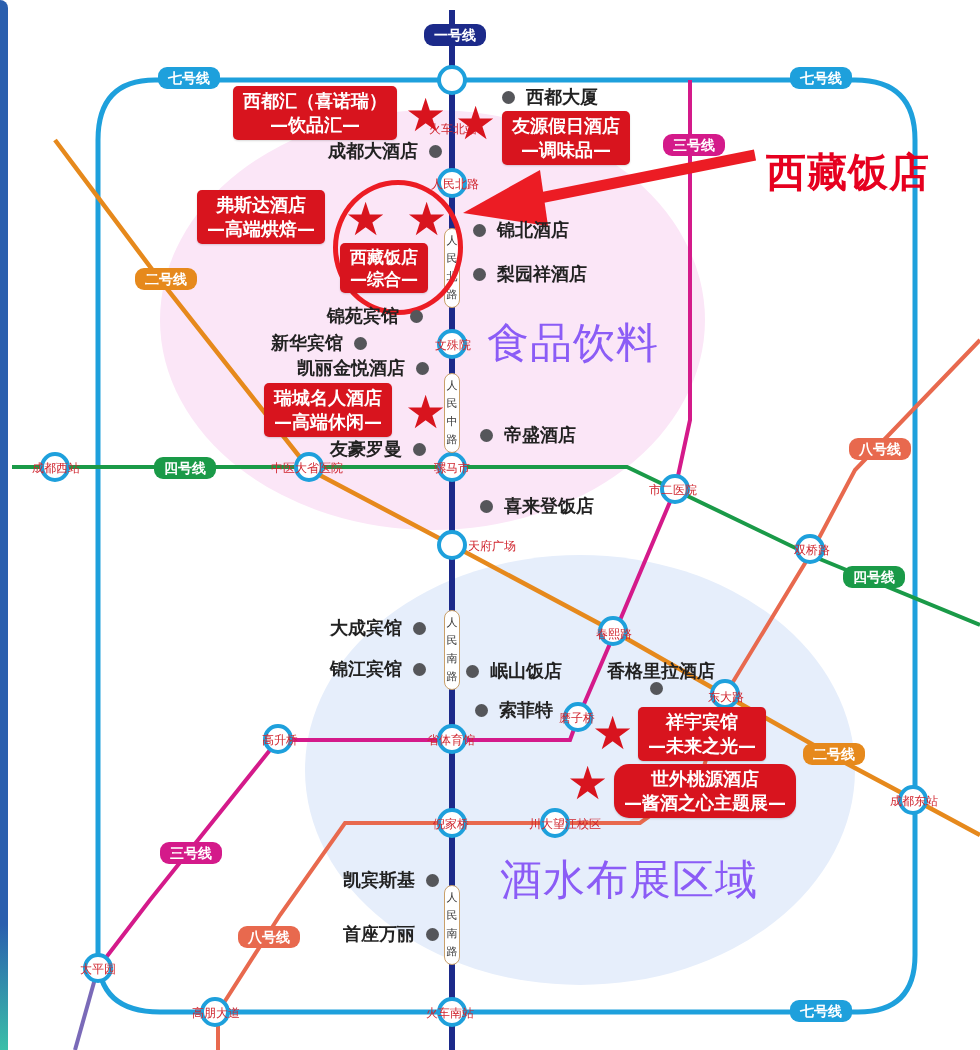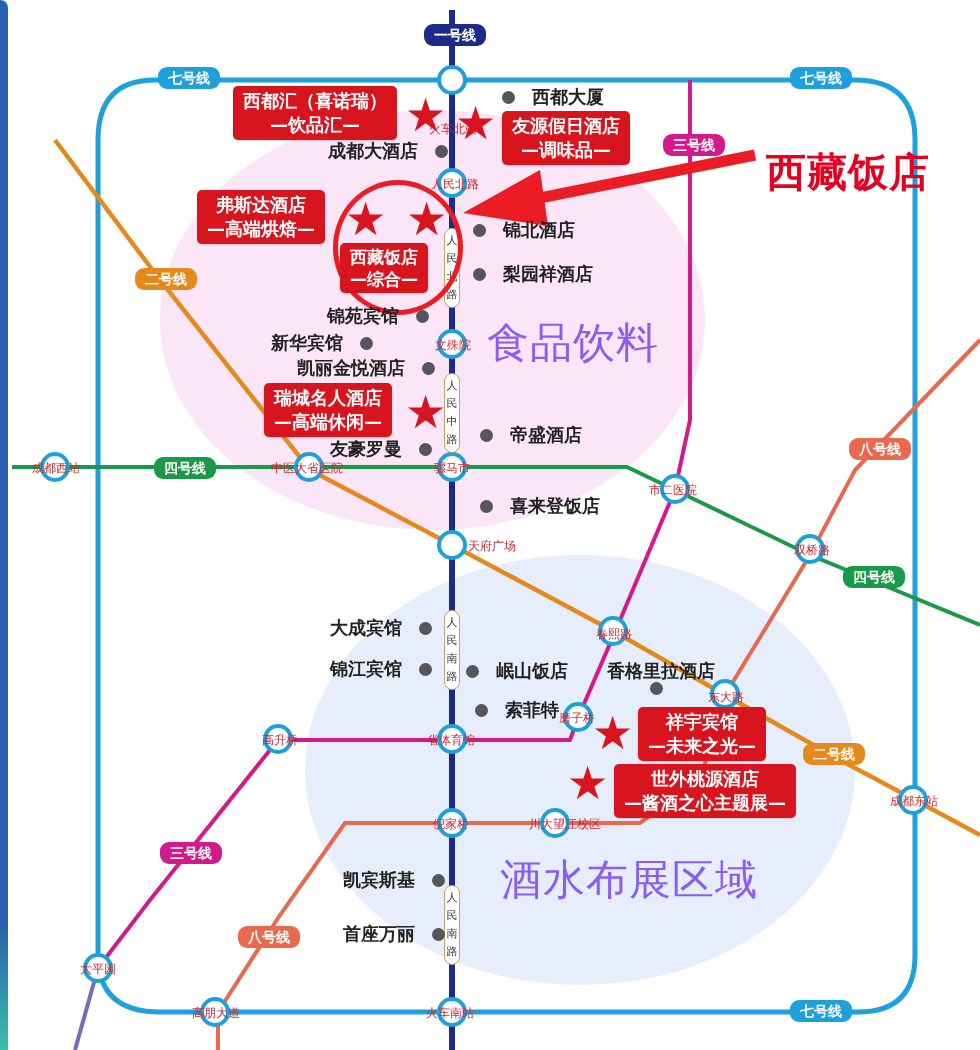--- a/index.html
+++ b/index.html
@@ -54,21 +54,21 @@
     position: absolute; background: #d8141e; color: #fff; border-radius: 5px;
     text-align: center; font-weight: bold; font-size: 18px; line-height: 24px;
     padding: 3px 10px; white-space: nowrap;
     box-shadow: 0 1px 2px rgba(0,0,0,0.15);
   }
   .star {
     position: absolute; color: #d8141e; font-size: 46px; line-height: 46px;
   }
   .hotel {
     position: absolute; color: #222; font-size: 18px; font-weight: bold;
-    white-space: nowrap; display: flex; align-items: center; gap: 17px;
+    white-space: nowrap; display: flex; align-items: center; gap: 11px;
   }
   .dot {
     display: inline-block; width: 13px; height: 13px; border-radius: 50%;
     background: #55565a;
   }
   .callout-circle {
     position: absolute; left: 333px; top: 180px; width: 130px; height: 135px;
     border: 5px solid #ec1c24; border-radius: 50%; box-sizing: border-box;
   }
   .callout-title {
@@ -240,21 +240,21 @@
   </div>
   <div class="star" style="left:405px; top:389px;">★</div>
 
   <div class="star" style="left:592px; top:710px;">★</div>
   <div class="venue" style="left:638px; top:707px;">
     <div>祥宇宾馆</div>
     <div>—未来之光—</div>
   </div>
 
   <div class="star" style="left:567px; top:760px;">★</div>
-  <div class="venue" style="left:614px; top:764px;">
+  <div class="venue" style="left:614px; top:764px;border-radius:15px;">
     <div>世外桃源酒店</div>
     <div>—酱酒之心主题展—</div>
   </div>
 
   <div class="hotel" style="left:502px; top:85px;">
     <span class="dot"></span>
       <span>西都大厦</span>
   </div>
   <div class="hotel" style="left:328px; top:139px;">
     <span>成都大酒店</span>

